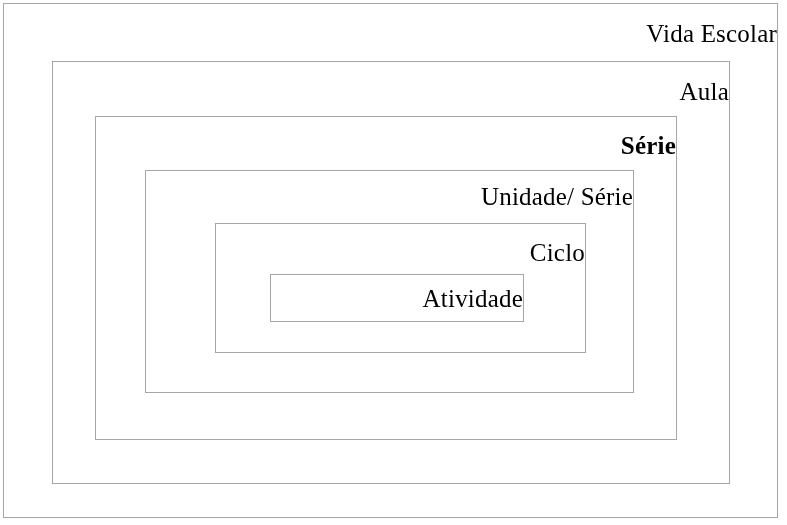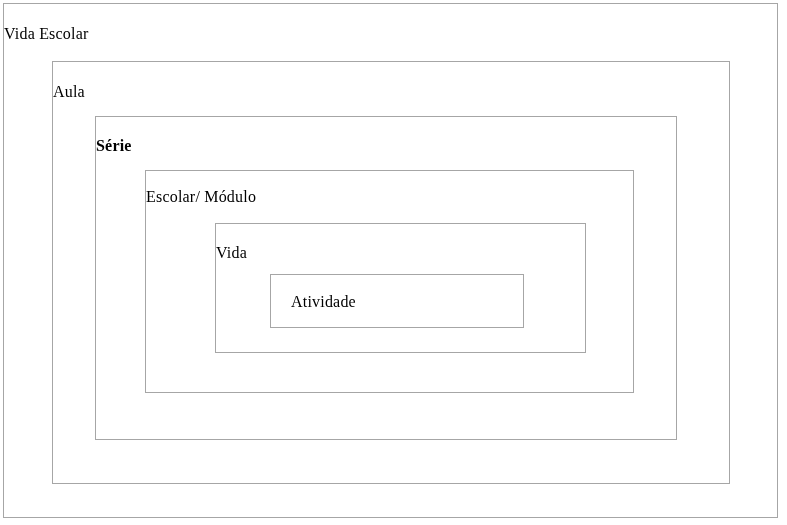--- a/index.html
+++ b/index.html
@@ -17,68 +17,68 @@
   }
   .level-box {
     position: absolute;
     border: 1.5px solid #a6a6a6;
     background: #ffffff;
     box-sizing: border-box;
   }
   .level-label {
     display: block;
     width: 100%;
-    text-align: left;
-    font-size: 16px;
+    text-align: right;
+    font-size: 25px;
     line-height: 23px;
     color: #000000;
     letter-spacing: 0.2px;
   }
   
   #box-vida-escolar { left: 3px;   top: 3px;   width: 775px; height: 515px; }
   #box-vida-escolar > .level-label { padding-top: 18px; }
   
   #box-ciclo        { left: 48px;  top: 57px;  width: 678px; height: 423px; }
   #box-ciclo > .level-label { padding-top: 18px; }
   
   #box-serie        { left: 91px;  top: 112px; width: 582px; height: 324px; }
   #box-serie > .level-label { padding-top: 17px; font-weight: bold; }
   
   #box-unidade      { left: 141px; top: 166px; width: 489px; height: 223px; }
   #box-unidade > .level-label { padding-top: 14px; }
   
   #box-aula         { left: 211px; top: 219px; width: 371px; height: 130px; }
   #box-aula > .level-label { padding-top: 17px; }
   
-  #box-atividade    { left: 266px; top: 270px; width: 254px; height: 54px;
+  #box-atividade    { left: 266px; top: 270px; width: 254px; height: 48px;
                       display: flex; align-items: center; justify-content: center; padding-left: 20px; }
   #box-atividade > .level-label { padding-top: 0; }
 </style>
 </head>
 <body>
 
 <div id="canvas">
 
   <div class="level-box" id="box-vida-escolar">
     <span class="level-label">Vida Escolar</span>
 
     <div class="level-box" id="box-ciclo">
       <span class="level-label">Aula</span>
     </div>
 
     <div class="level-box" id="box-serie">
       <span class="level-label">Série</span>
     </div>
 
     <div class="level-box" id="box-unidade">
-      <span class="level-label">Escolar/ Módulo</span>
+      <span class="level-label">Unidade/ Série</span>
     </div>
 
     <div class="level-box" id="box-aula">
-      <span class="level-label">Vida</span>
+      <span class="level-label">Ciclo</span>
     </div>
 
     <div class="level-box" id="box-atividade">
       <span class="level-label">Atividade</span>
     </div>
 
   </div>
 </div>
 
 </body></html>

